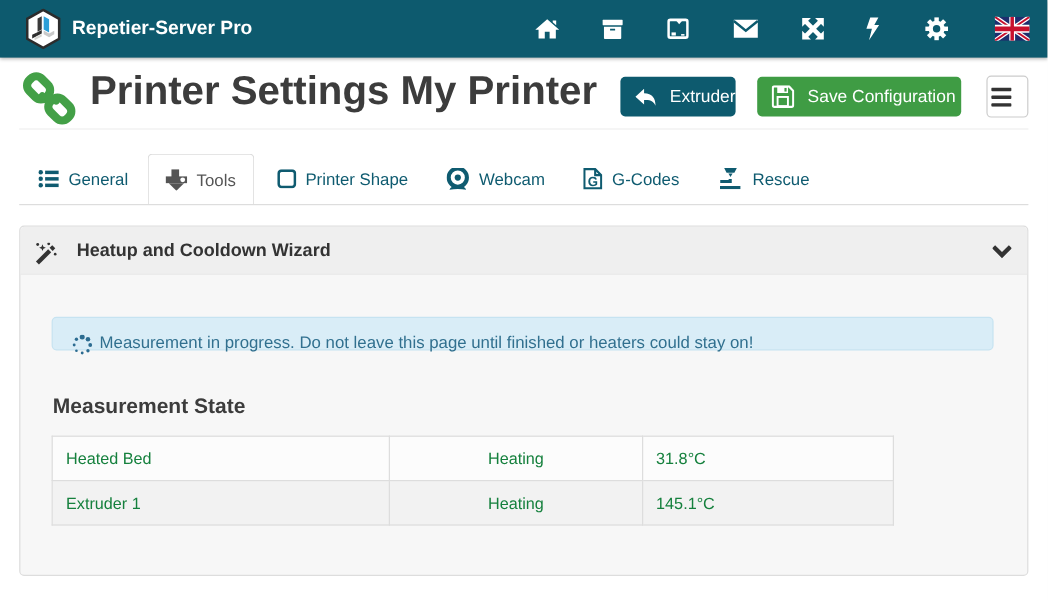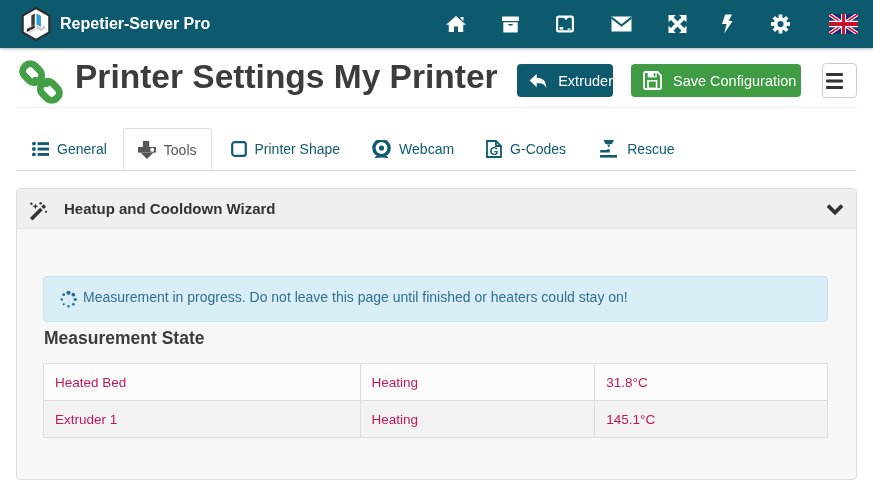--- a/index.html
+++ b/index.html
@@ -45,36 +45,36 @@
 
 .panel { position:absolute; left:16px; top:188px; width:841px; height:292px;
   background:#f7f7f7; border:1px solid #ddd; border-radius:4px; }
 .panel-head { position:relative; height:40px; background:#efefef;
   border-bottom:1px solid #e4e4e4; border-radius:4px 4px 0 0;padding-left:29px; }
 .panel-head .ttl { position:absolute; left:47px; top:0; line-height:40px;
   font-size:15px; font-weight:bold; color:#333; }
 .panel-head .wand { position:absolute; left:11px; top:13px; }
 .panel-head .chev { position:absolute; right:13px; top:15px; }
 
-.alert { position:absolute; left:26px; top:75px; width:785px; height:46px;
+.alert { position:absolute; left:26px; top:75px; width:785px; height:28px;
   background:#d9edf7; border:1px solid #c6e3f1; border-radius:4px;
-  color:#31708f; font-size:14px;margin-top:12px; }
+  color:#31708f; font-size:14px; }
 .alert .txt { position:absolute; left:39px; top:0; line-height:41px; }
 .alert svg.spin { position:absolute; left:16px; top:14px; }
 
 .mstate { position:absolute; left:27px; top:139px; font-size:17.5px;
   font-weight:bold; color:#3c3c3c; }
 
-table.mtab { position:absolute; left:26px; top:174px; width:785px;
-  border-collapse:collapse; font-size:13.5px; color:#be185d; }
+table.mtab { position:absolute; left:26px; top:174px; width:702px;
+  border-collapse:collapse; font-size:13.5px; color:#15803d; }
 table.mtab td { border:1px solid #ddd; height:37px; padding:0 11px; }
 table.mtab tr.r1 { background:#fcfcfc; }
 table.mtab tr.r2 { background:#f2f2f2; }
 table.mtab td.c1 { width:317px; }
-table.mtab td.c2 { width:235px; }
+table.mtab td.c2 { width:235px;text-align:center; }
 table.mtab td.c3 { width:233px; }
 </style>
 </head>
 <body>
 
 <div class="navbar">
   <svg class="logo" width="30" height="34" viewBox="0 0 30 34">
     <polygon points="15,1.2 28.3,8.7 28.3,25.3 15,32.8 1.7,25.3 1.7,8.7" fill="#ffffff" stroke="#2c2c2c" stroke-width="2.1"></polygon>
     <polygon points="13.8,6.5 13.8,17.5 10.3,19.5 10.3,8.5" fill="#3a3a3a"></polygon>
     <polygon points="15.4,6.5 15.4,17.5 19.9,20 19.9,9" fill="#2d9fd8"></polygon>

